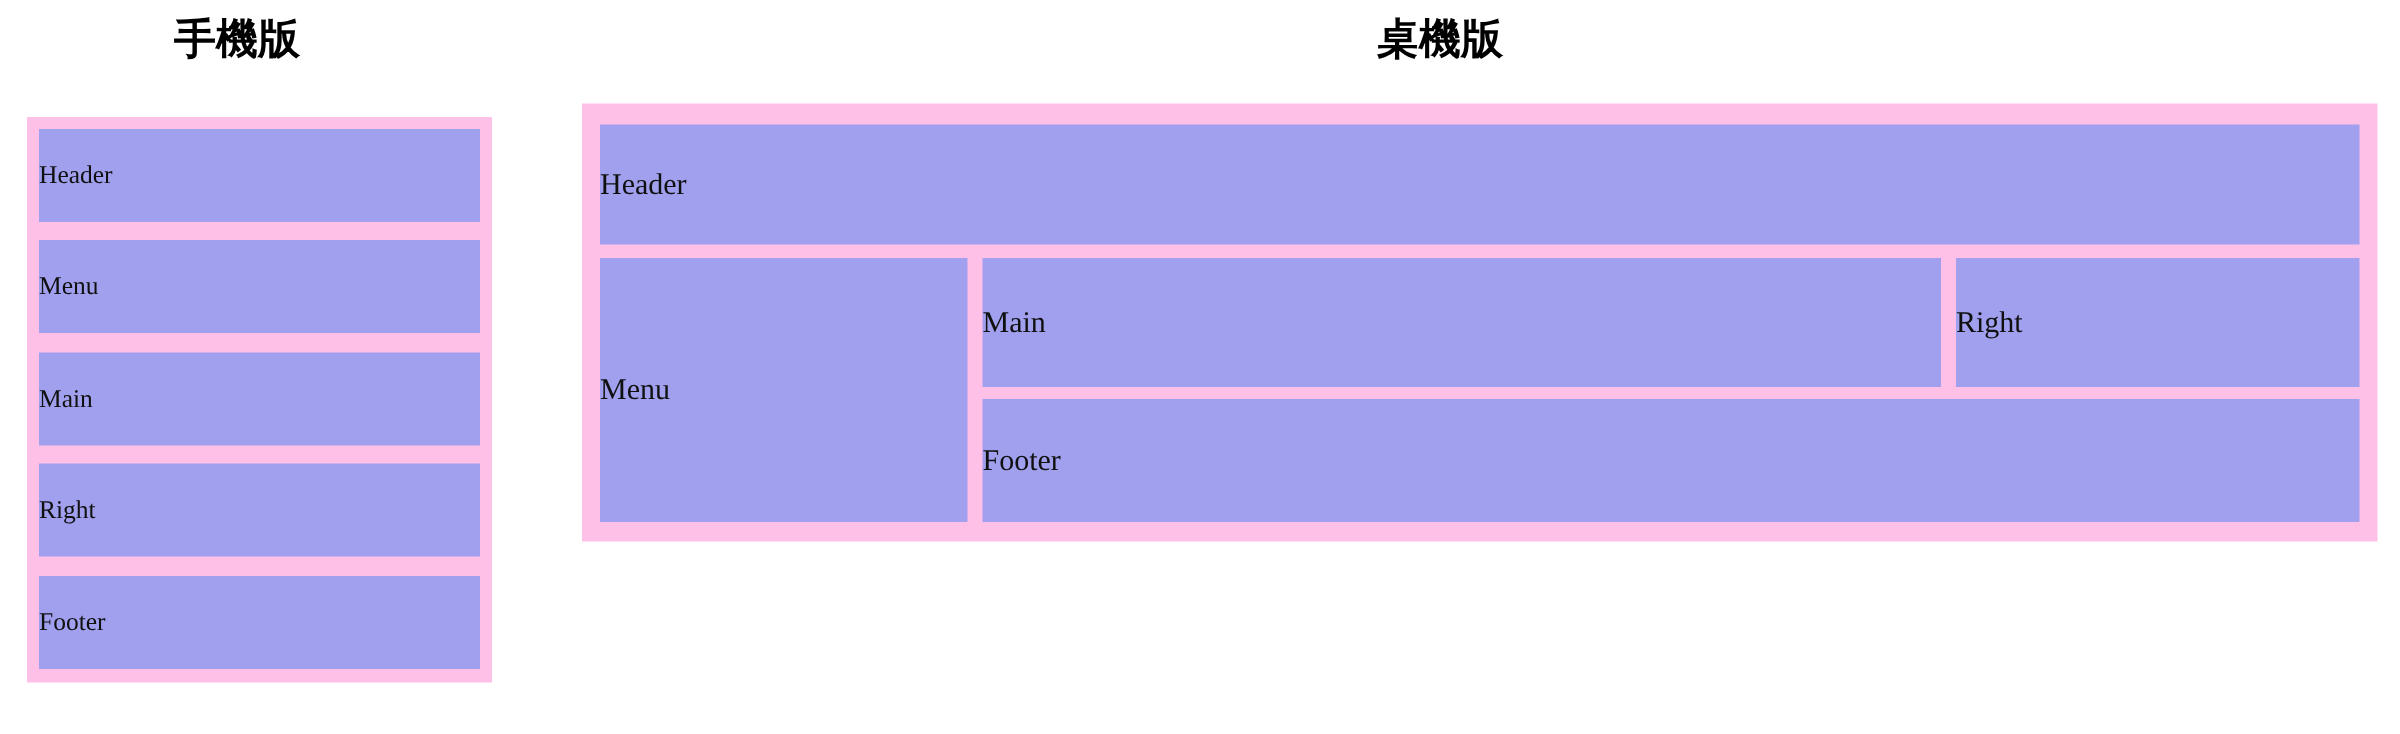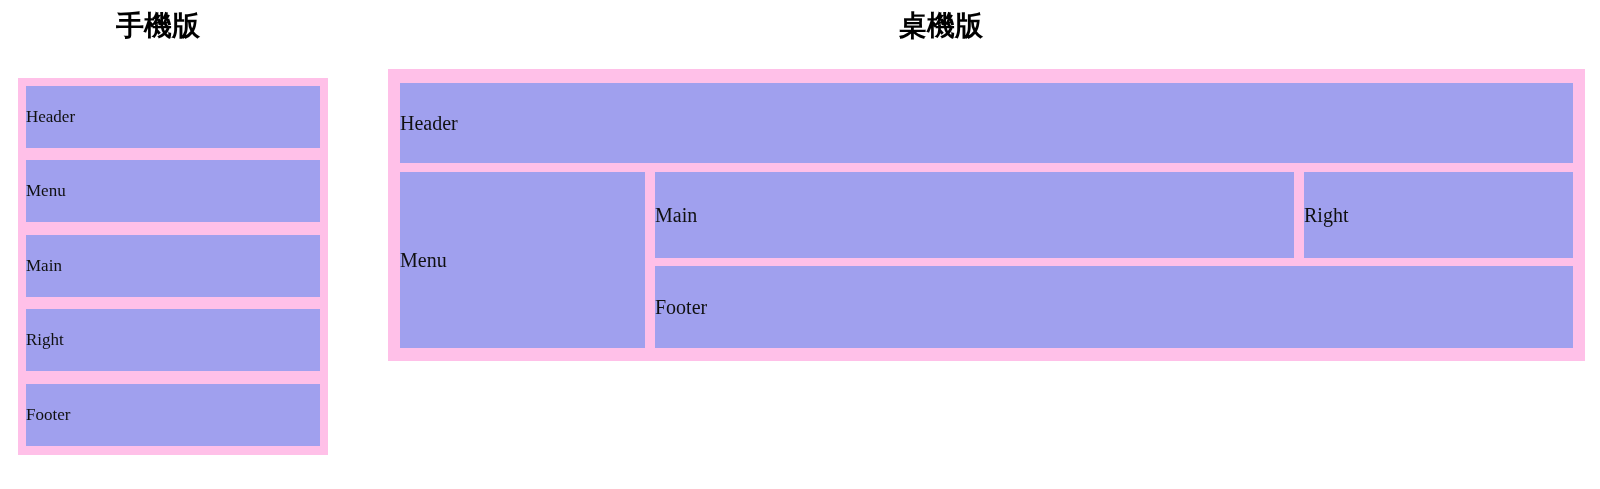--- a/index.html
+++ b/index.html
@@ -19,21 +19,21 @@
   .section-title {
     position: absolute;
     font-family: "Liberation Sans", "DejaVu Sans", sans-serif;
     font-weight: bold;
     font-size: 28px;
     line-height: 34px;
     color: #000000;
     white-space: nowrap;
   }
   #title-mobile  { left: 116px; top: 9px; }
-  #title-desktop { left: 899px; top: 9px; }
+  #title-desktop { left: 918px; top: 9px; }
 
   
   .frame {
     position: absolute;
     background: #ffc0e8;
     box-sizing: border-box;
   }
   .cell {
     position: absolute;
     background: #a0a0ee;

